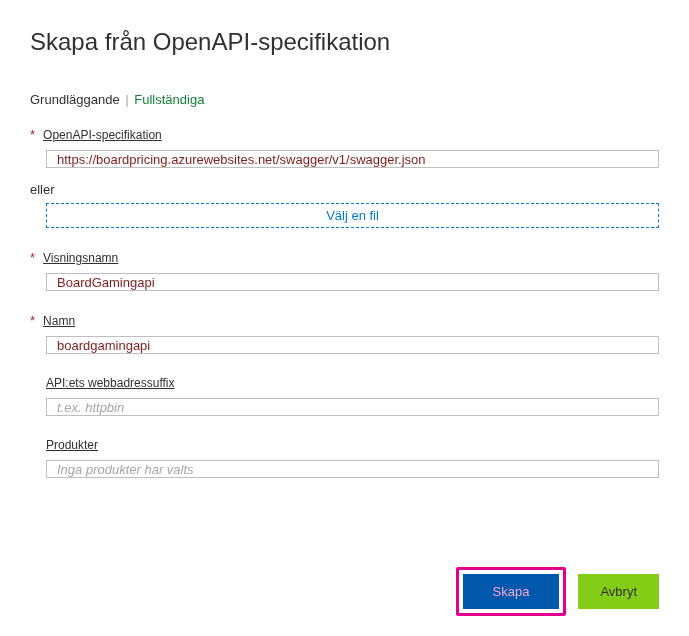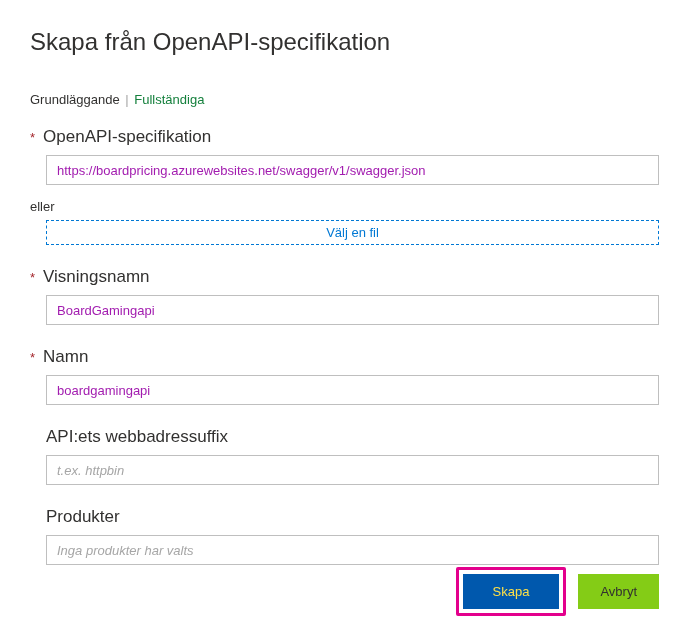--- a/index.html
+++ b/index.html
@@ -45,31 +45,32 @@
       display: flex;
       align-items: center;
       margin-bottom: 8px;
     }
     .required-mark {
       color: #a4262c;
       margin-right: 8px;
       font-size: 13px;
     }
     .form-label {
-      font-size: 17px;
+      font-size: 12px;
       color: #323130;
+      text-decoration: underline;
     }
     .form-input {
       width: 100%;
-      height: 30px;
+      height: 18px;
       padding: 5px 10px;
       border: 1px solid #bfbfbf;
       font-size: 13px;
       font-family: inherit;
-      color: #a21caf;
+      color: #7f1d1d;
       background: #ffffff;
       margin-left: 16px;
       width: calc(100% - 16px);
     }
     .form-input::placeholder {
       color: #a6a6a6;
       font-style: italic;
     }
     .or-text {
       text-align: left;
@@ -92,21 +93,21 @@
     .button-row {
       position: absolute;
       bottom: 20px;
       right: 30px;
       display: flex;
       gap: 12px;
       align-items: center;
     }
     .btn-primary {
       background: #0058ad;
-      color: #fde047;
+      color: #f9a8d4;
       border: none;
       padding: 10px 30px;
       font-size: 13px;
       font-family: inherit;
       cursor: pointer;
     }
     .btn-secondary {
       background: #84cc16;
       color: #323130;
       border: none;

